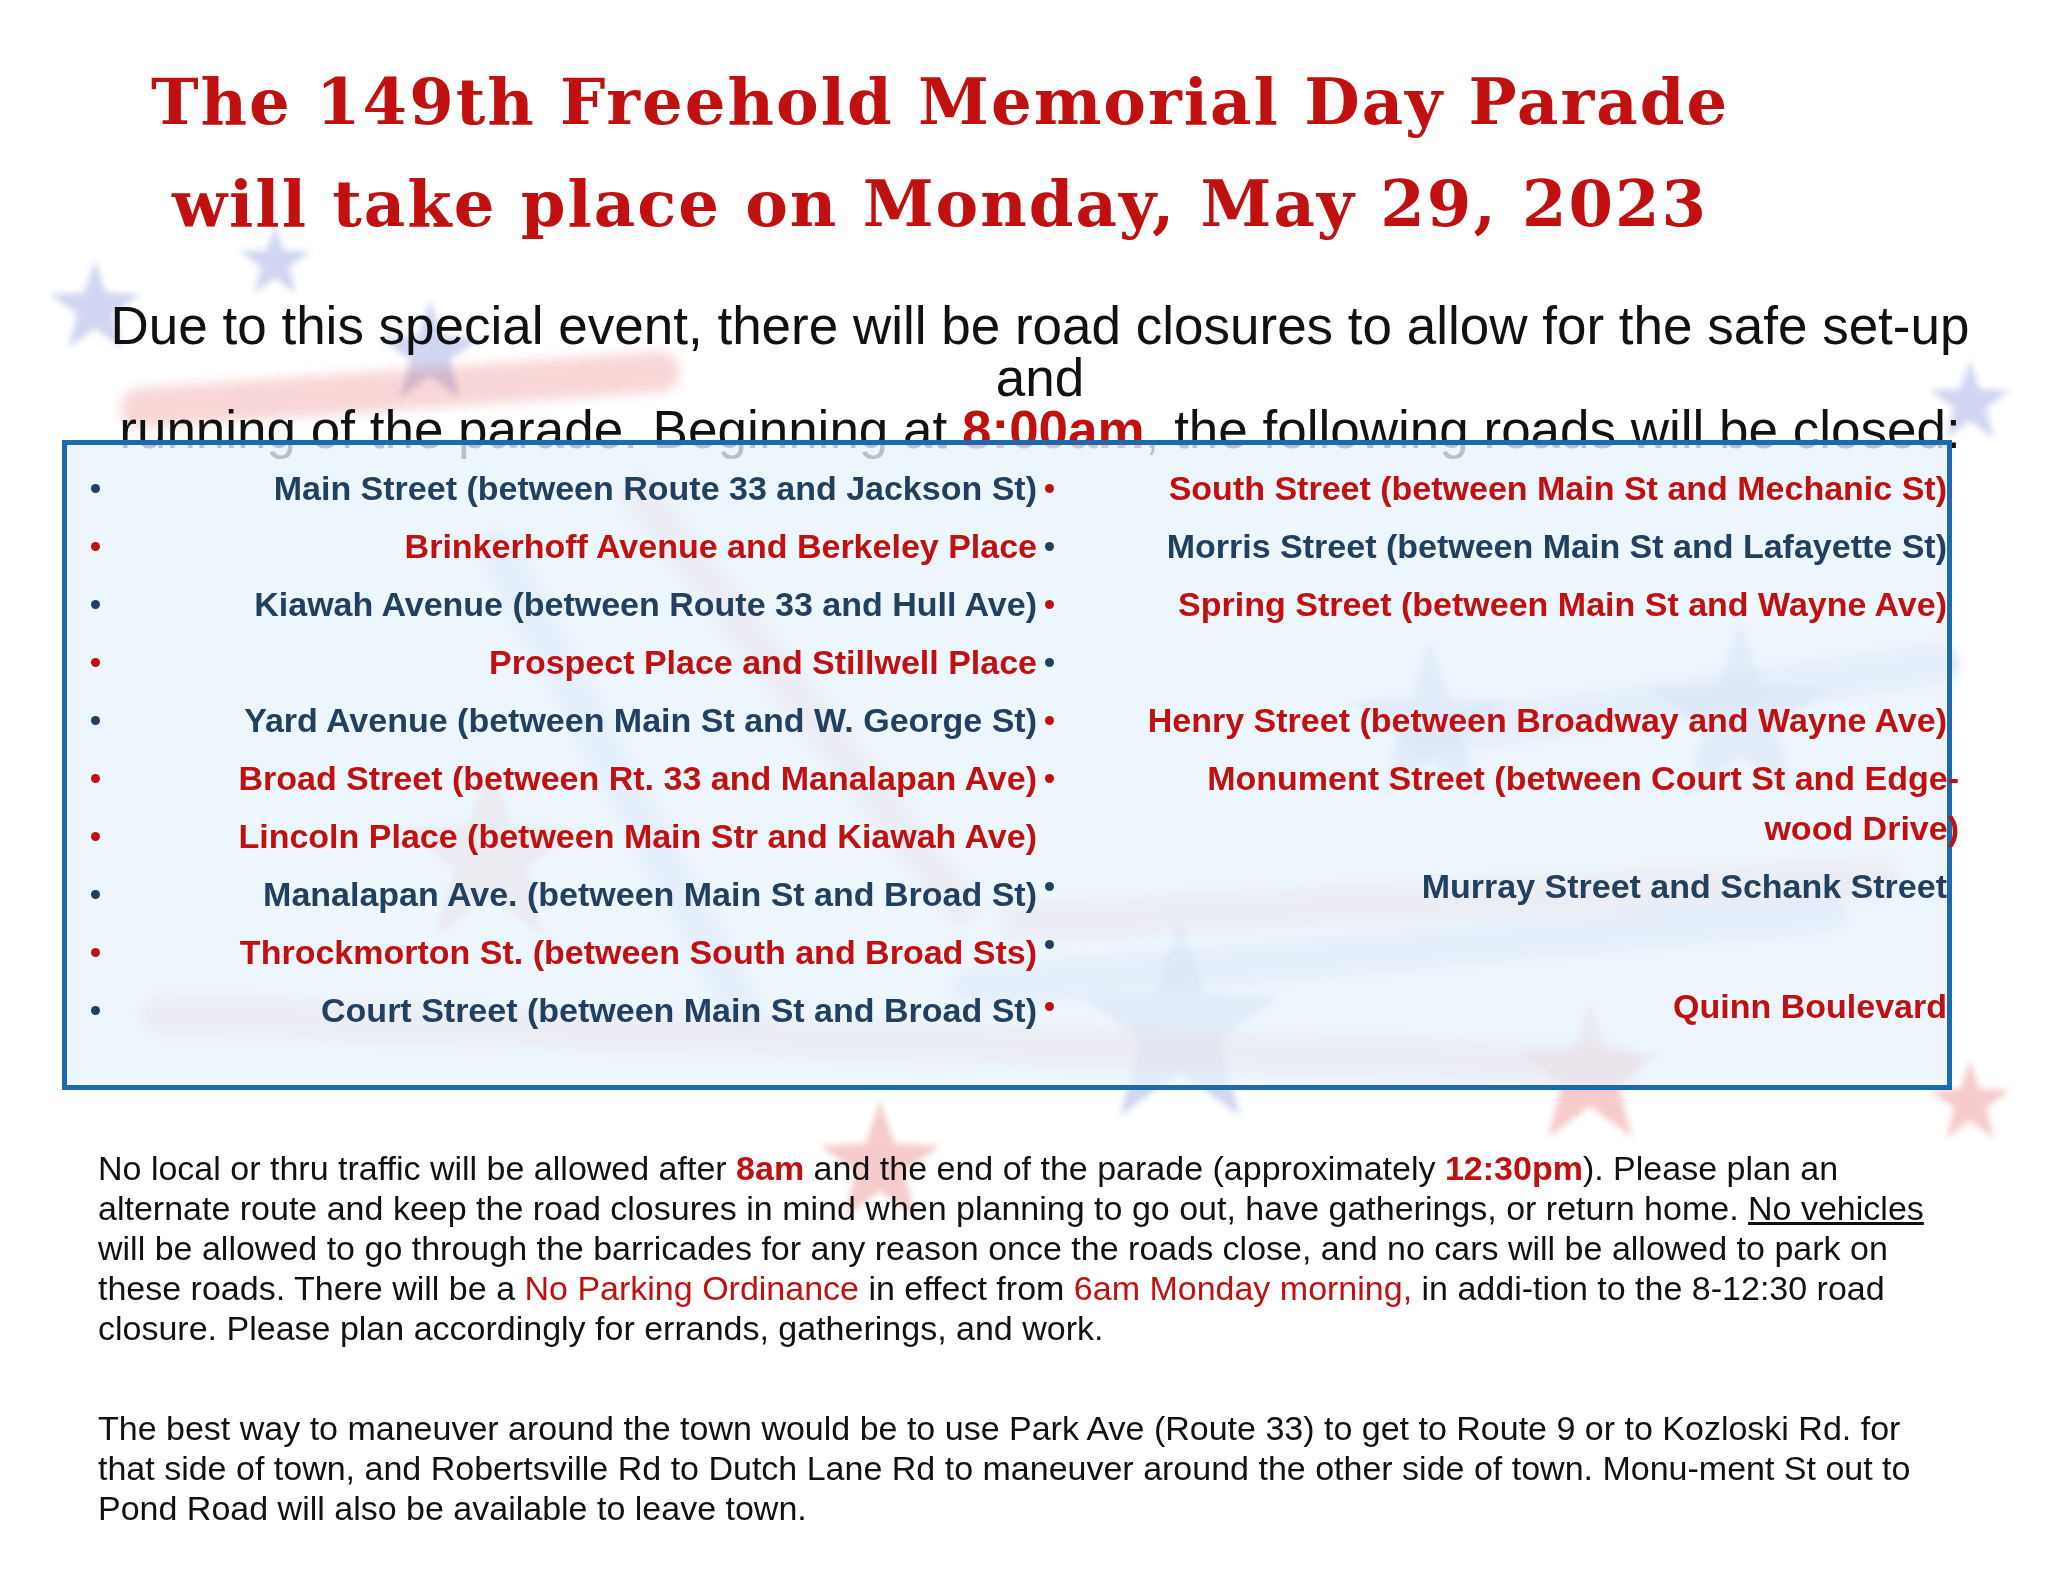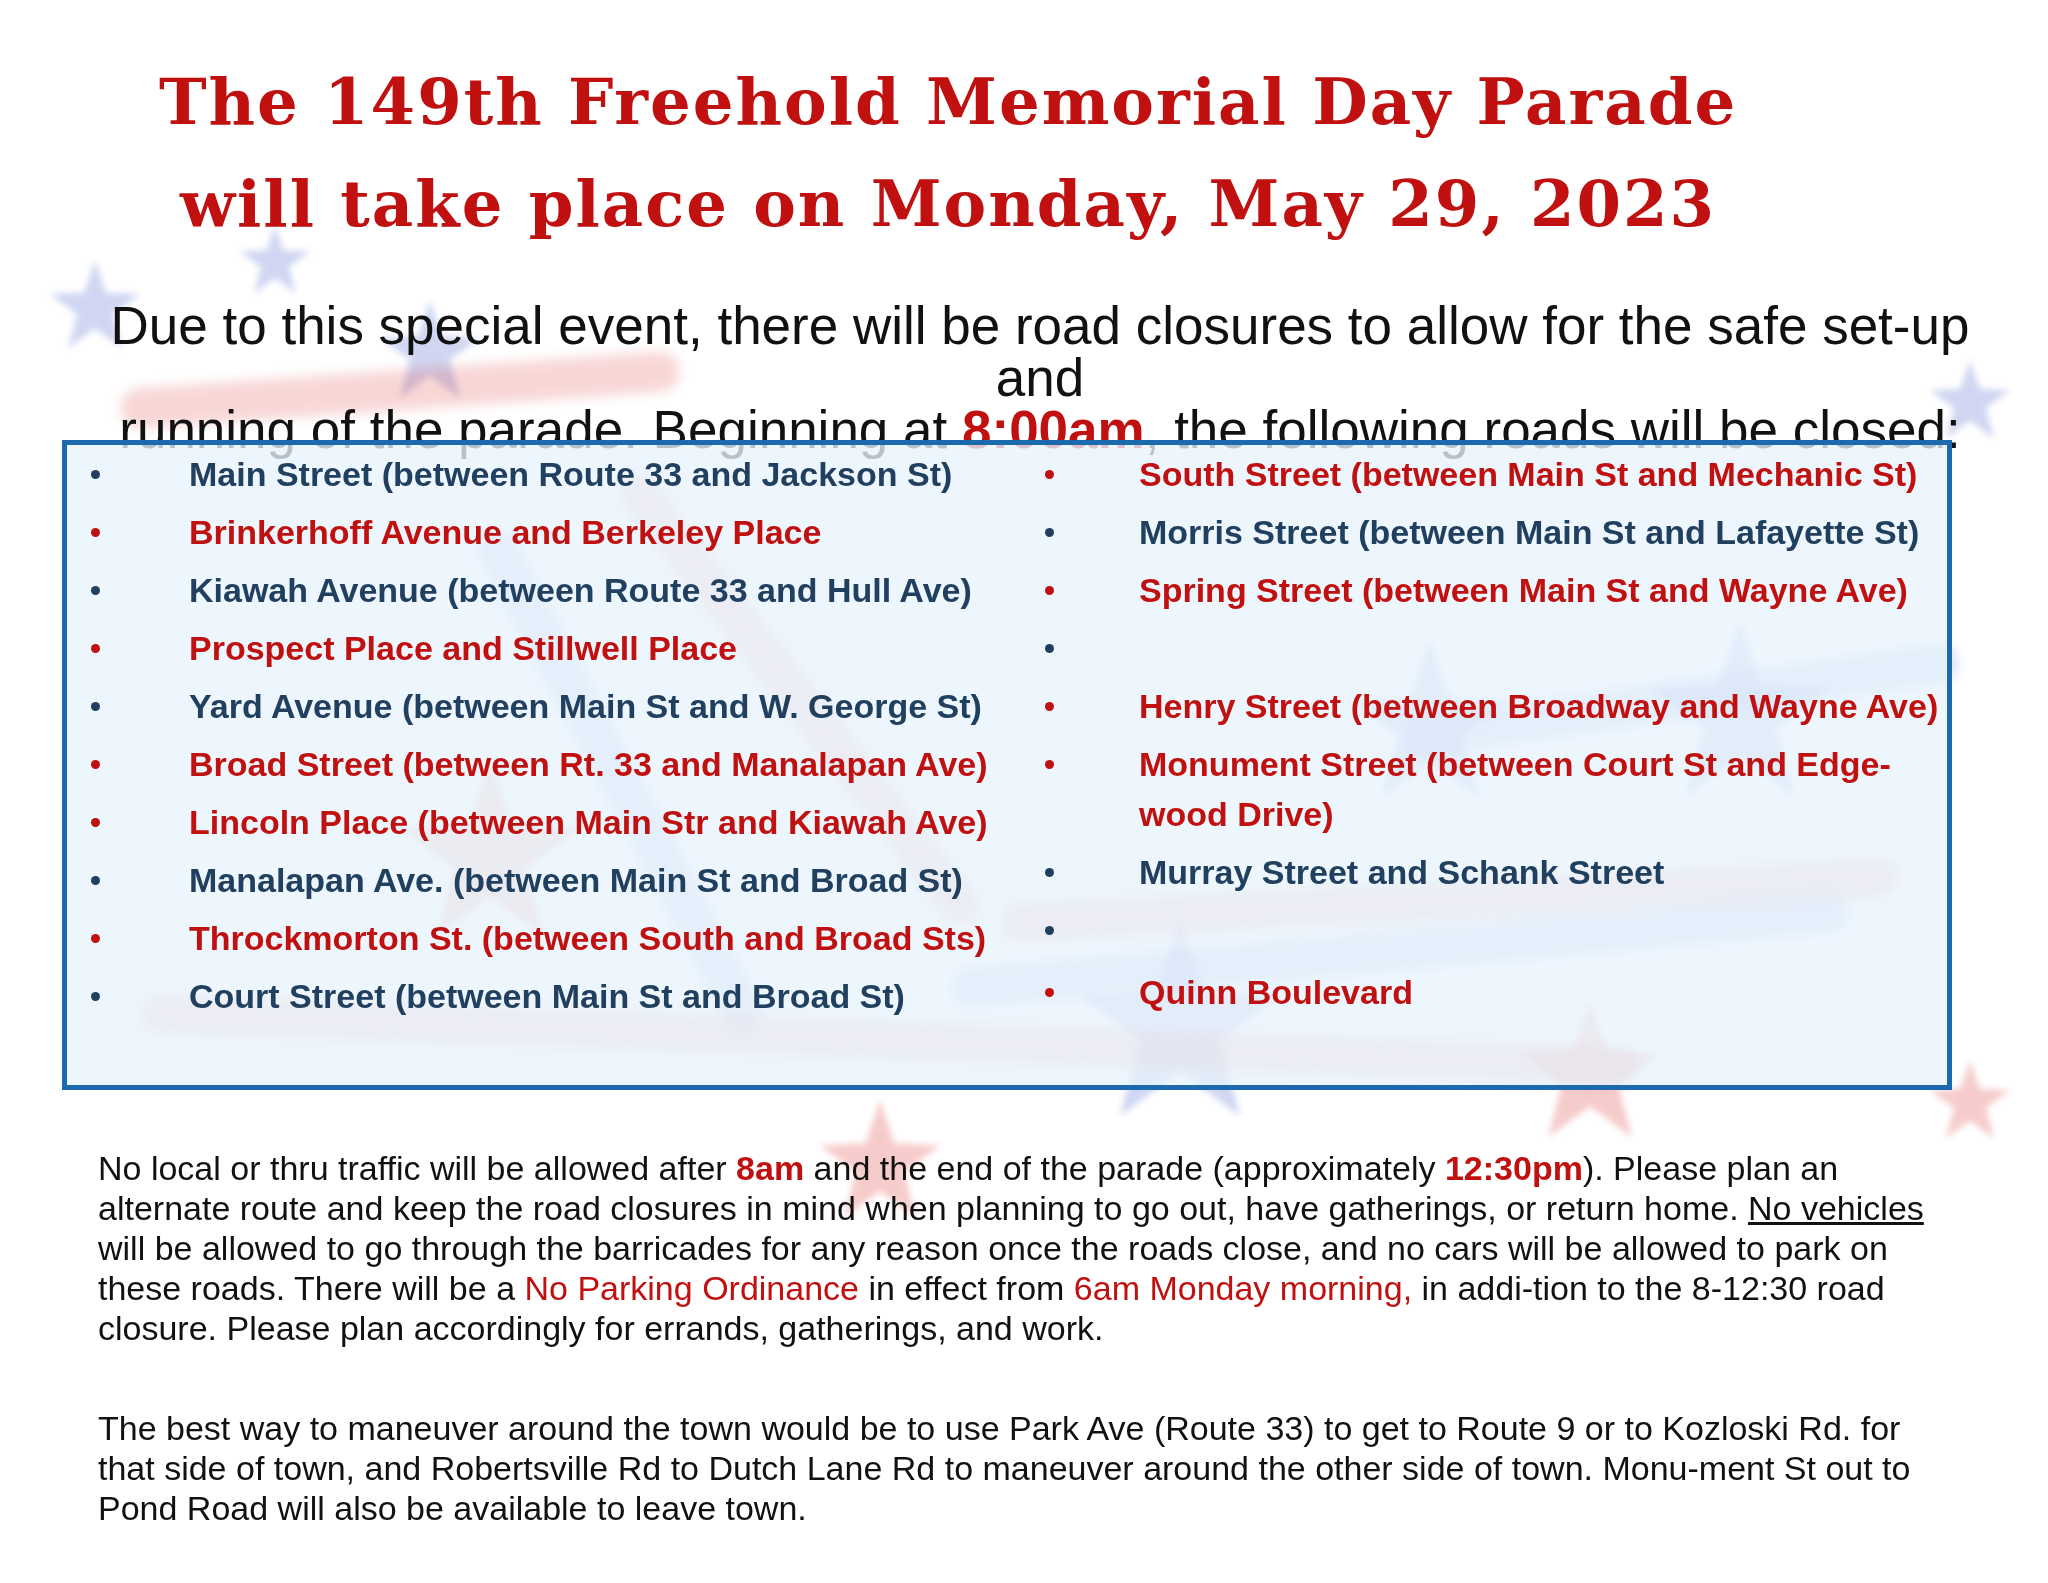--- a/index.html
+++ b/index.html
@@ -11,38 +11,37 @@
     .bg-layer { position: absolute; inset: 0; pointer-events: none; z-index: 0; }
     .star { position: absolute; opacity: 0.28; filter: blur(3px); }
     .stripe { position: absolute; opacity: 0.22; filter: blur(6px); border-radius: 60px; }
     .content { position: absolute; inset: 0; z-index: 1; }
 
     .title {
       position: absolute; left: 0; width: 1880px; text-align: center;
       font-family: "DejaVu Serif", "Liberation Serif", serif;
       font-weight: bold; color: #c0100f; font-size: 64px; letter-spacing: 2px;
       white-space: nowrap;
-      padding-left: 8px;
     }
     .title.l1 { top: 64px; }
     .title.l2 { top: 166px; }
 
     .intro {
       position: absolute; left: 100px; width: 1880px; top: 300px;
       text-align: center; font-size: 53px; line-height: 52px; color: #111;
     }
     .red { color: #c0100f; }
     .red-b { color: #c0100f; font-weight: bold; }
 
     .box {
       position: absolute; left: 62px; top: 440px; width: 1890px; height: 650px;
       border: 5px solid #1a6aad; background: rgba(232, 243, 252, 0.78);
       box-sizing: border-box;
     }
-    .col { position: absolute; top: 4px; }
+    .col { position: absolute; top: 18px; text-align: right; }
     .col.left { left: 10px; width: 960px; }
     .col.right { left: 960px; width: 920px; }
     .item {
       position: relative; padding-left: 112px; font-weight: bold;
       font-size: 34px; line-height: 50px; height: 58px; white-space: nowrap;
     }
     .item.wrap { white-space: normal; height: auto; margin-bottom: 8px; }
     .item .bullet {
       position: absolute; left: 14px; top: 21px; width: 9px; height: 9px; border-radius: 50%;
     }

